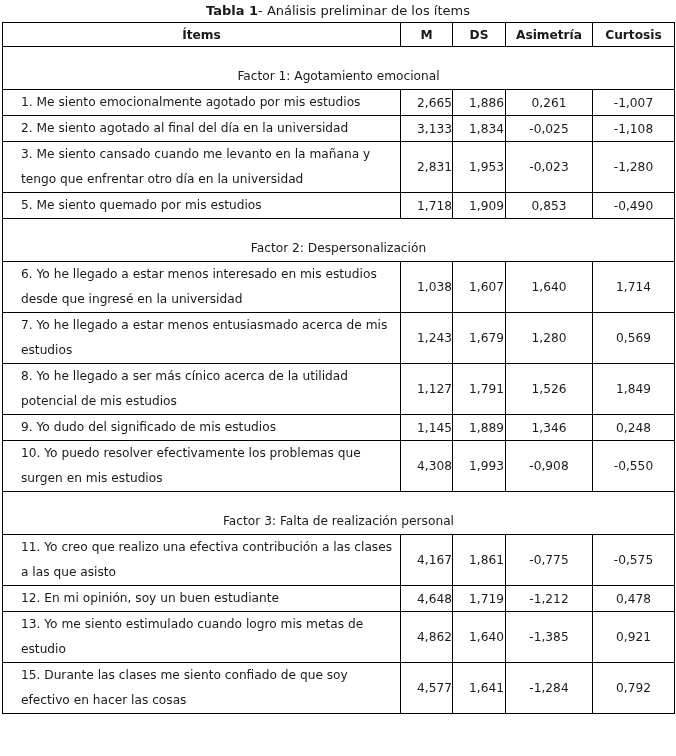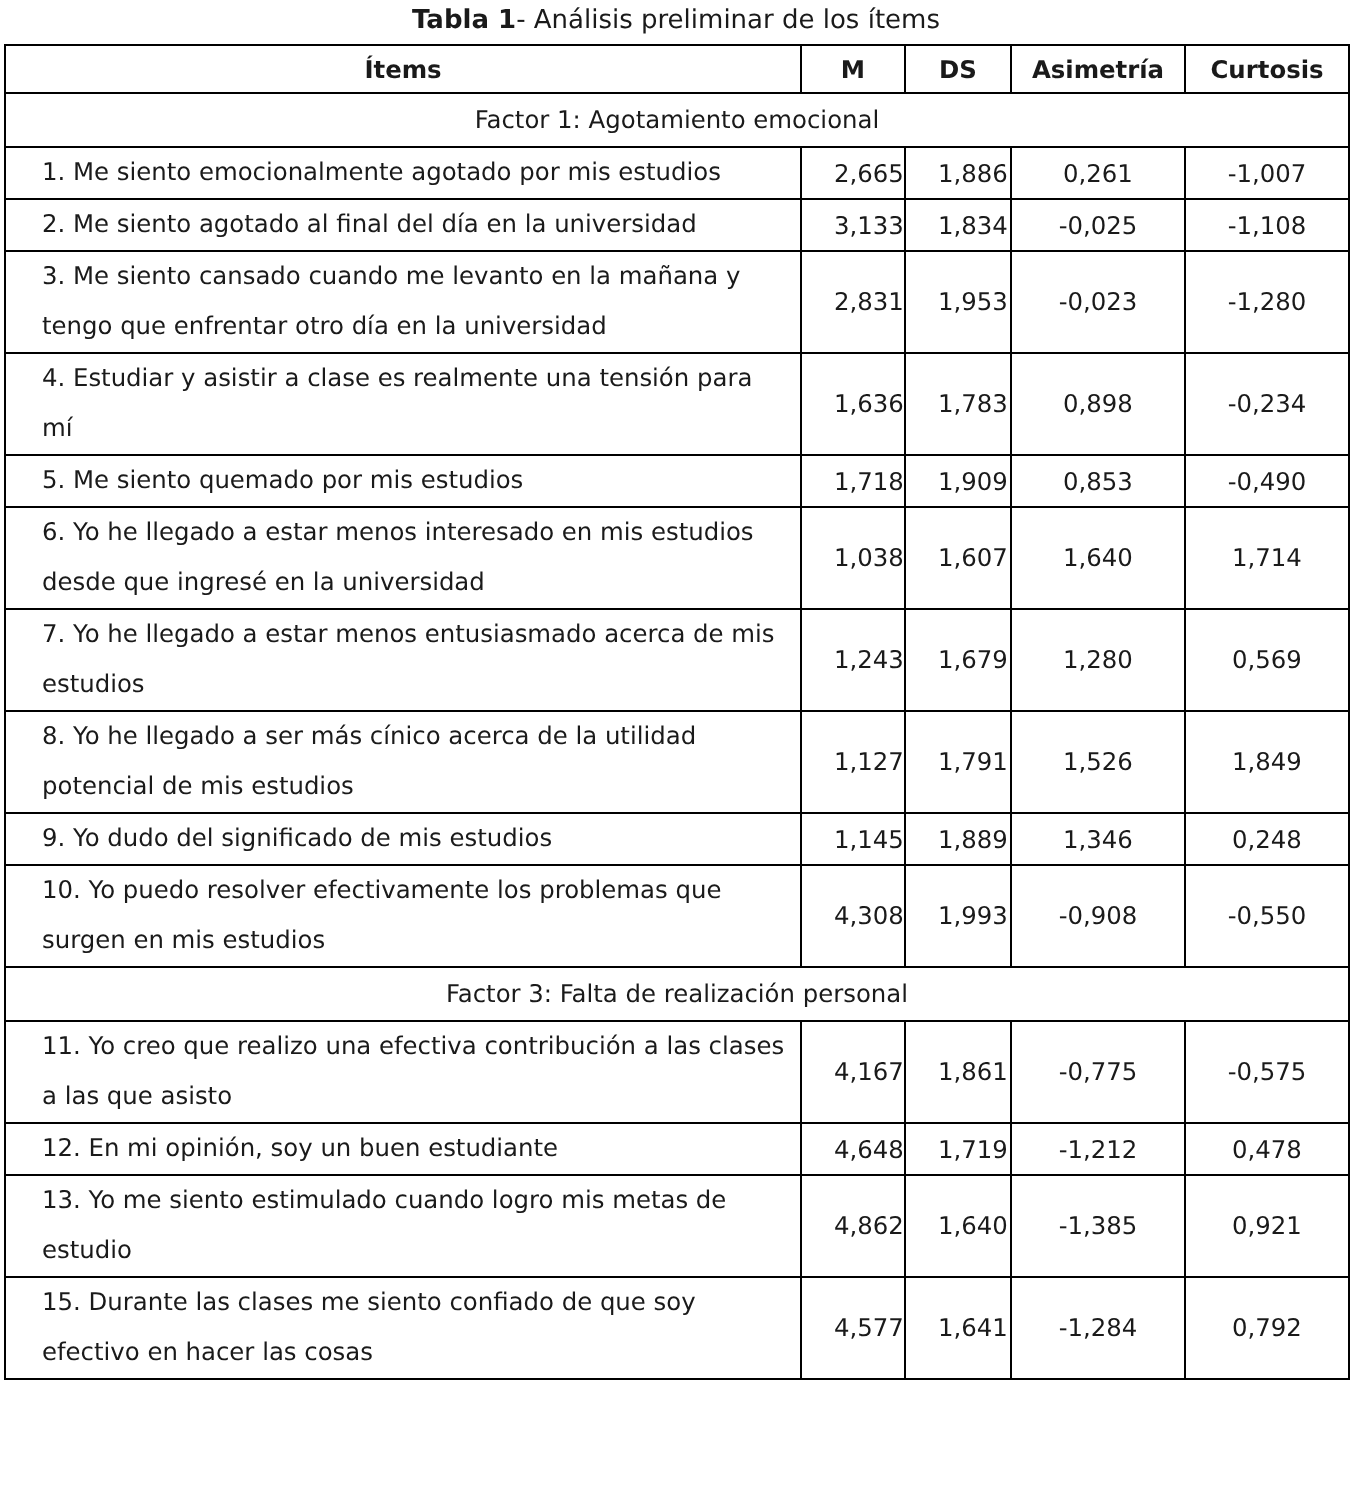--- a/index.html
+++ b/index.html
@@ -24,21 +24,21 @@
     font-size: 12.2px;
   }
   td, th {
     border: 1px solid #000;
     padding: 0 6px;
     vertical-align: middle;
   }
   th { font-weight: bold; text-align: center; height: 23px; margin-top: 18px; }
   td.item { text-align: left; line-height: 25px; padding-left: 18px; }
   td.num { text-align: center; padding: 0 16px; }
-  td.factor { text-align: center; height: 26px; padding-top: 0; }
+  td.factor { text-align: center; height: 26px; padding-top: 16px; }
   tr.single td { height: 24px; }
   tr.double td { height: 49px; }
   col.c-item { width: 398px; }
   col.c-m { width: 52px; }
   col.c-ds { width: 53px; }
   col.c-as { width: 87px; }
   col.c-cu { width: 82px; }
 </style>
 </head>
 <body>
@@ -82,33 +82,29 @@
         <td class="num">-0,025</td>
         <td class="num">-1,108</td>
       </tr>
       <tr class="double">
         <td class="item">3. Me siento cansado cuando me levanto en la mañana y tengo que enfrentar otro día en la universidad</td>
         <td class="num">2,831</td>
         <td class="num">1,953</td>
         <td class="num">-0,023</td>
         <td class="num">-1,280</td>
       </tr>
-      <tr class="double">
-        <td class="item">4. Estudiar y asistir a clase es realmente una tensión para mí</td>
-        <td class="num">1,636</td>
-        <td class="num">1,783</td>
-        <td class="num">0,898</td>
-        <td class="num">-0,234</td>
-      </tr>
       <tr class="single">
         <td class="item">5. Me siento quemado por mis estudios</td>
         <td class="num">1,718</td>
         <td class="num">1,909</td>
         <td class="num">0,853</td>
         <td class="num">-0,490</td>
+      </tr>
+      <tr>
+        <td class="factor" colspan="5">Factor 2: Despersonalización</td>
       </tr>
       <tr class="double">
         <td class="item">6. Yo he llegado a estar menos interesado en mis estudios desde que ingresé en la universidad</td>
         <td class="num">1,038</td>
         <td class="num">1,607</td>
         <td class="num">1,640</td>
         <td class="num">1,714</td>
       </tr>
       <tr class="double">
         <td class="item">7. Yo he llegado a estar menos entusiasmado acerca de mis estudios</td>

